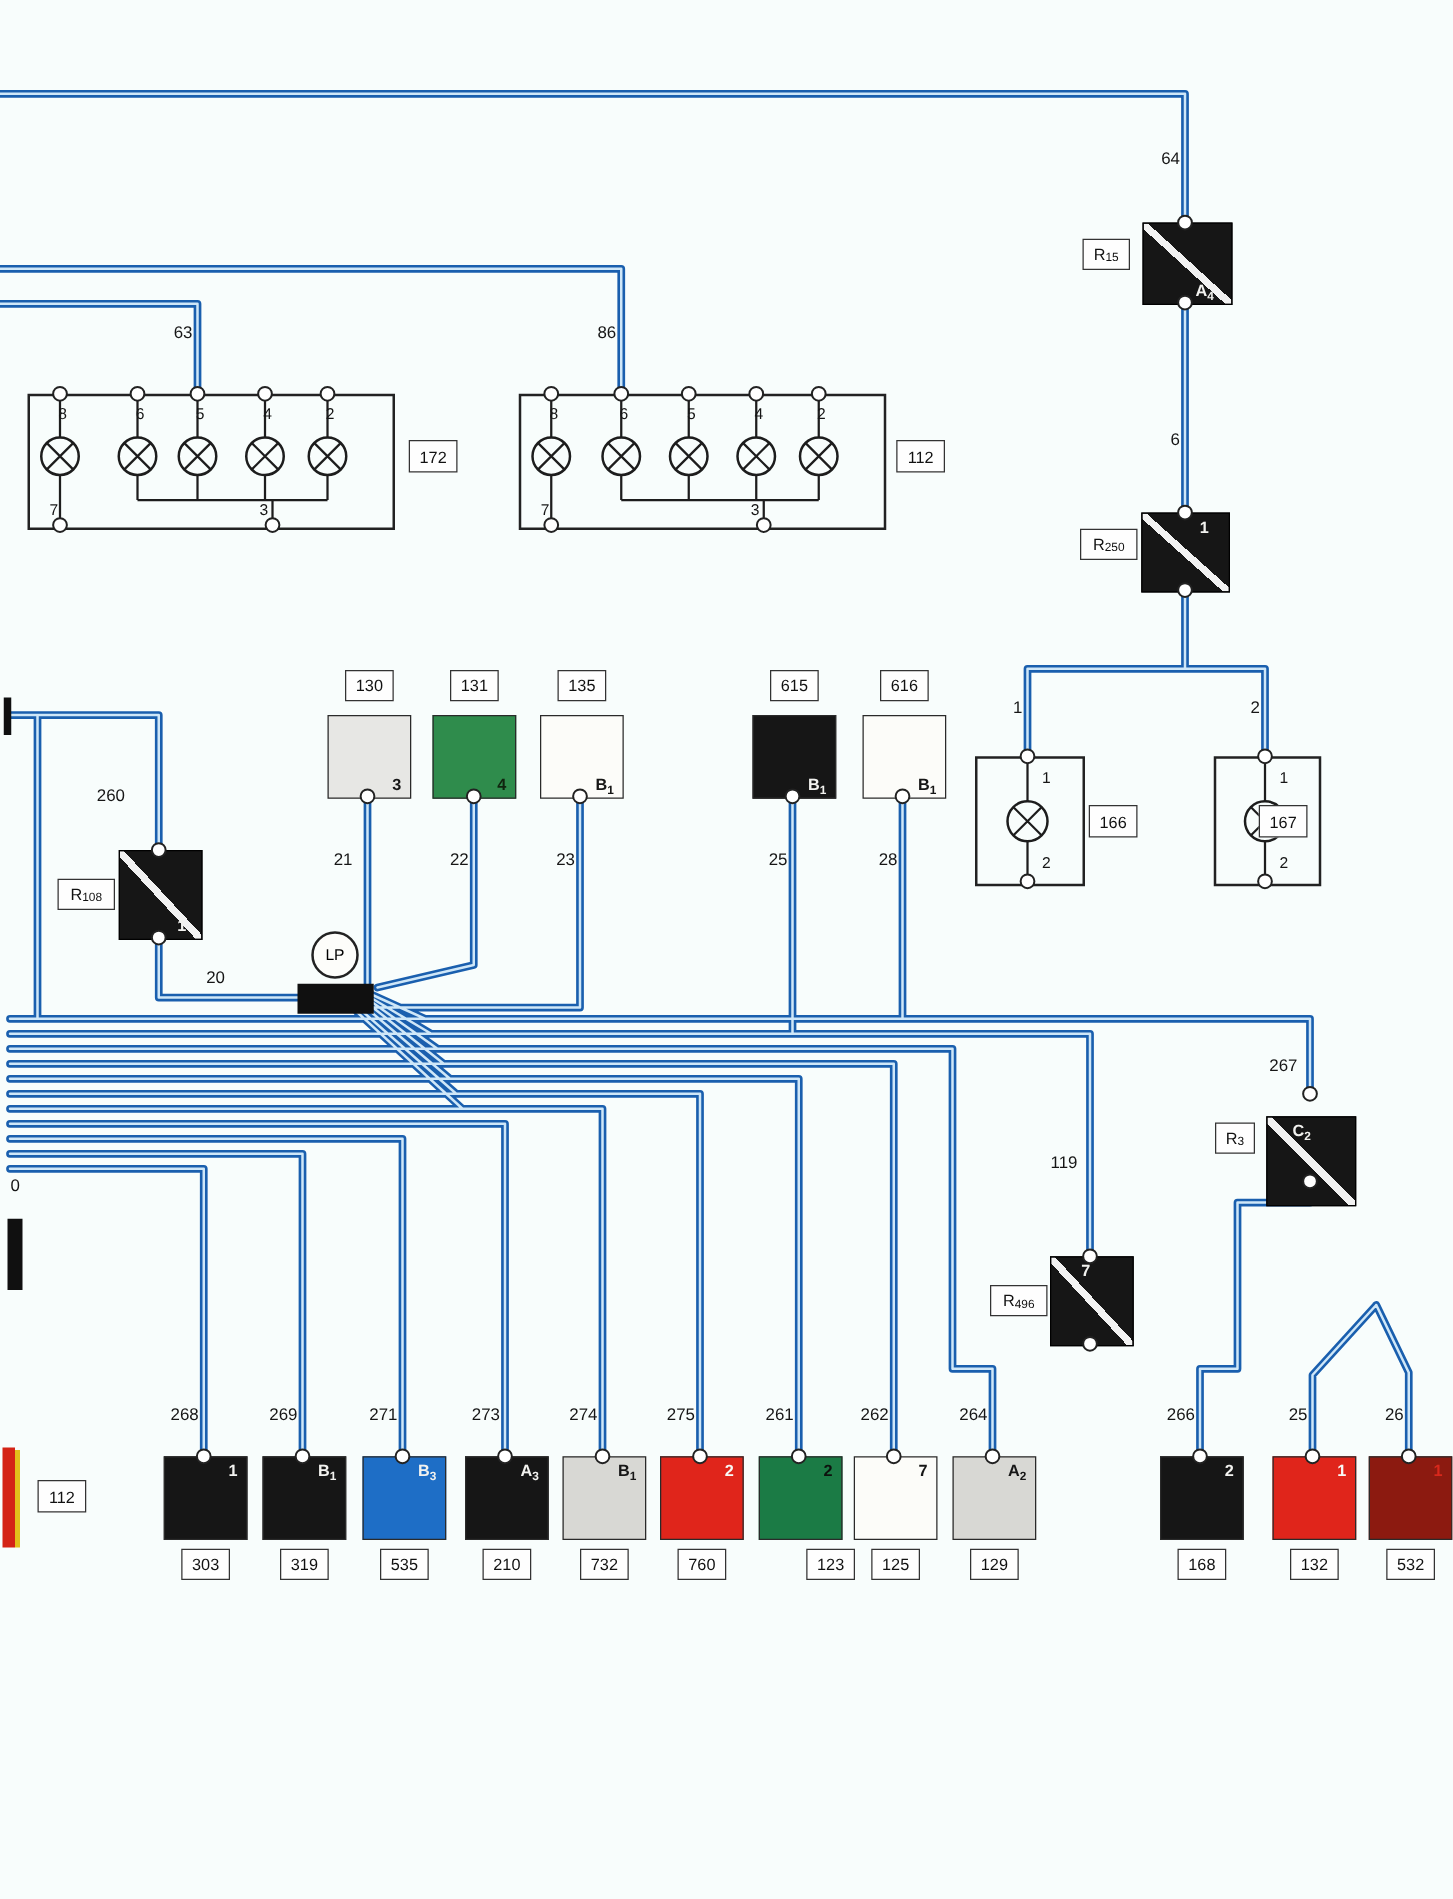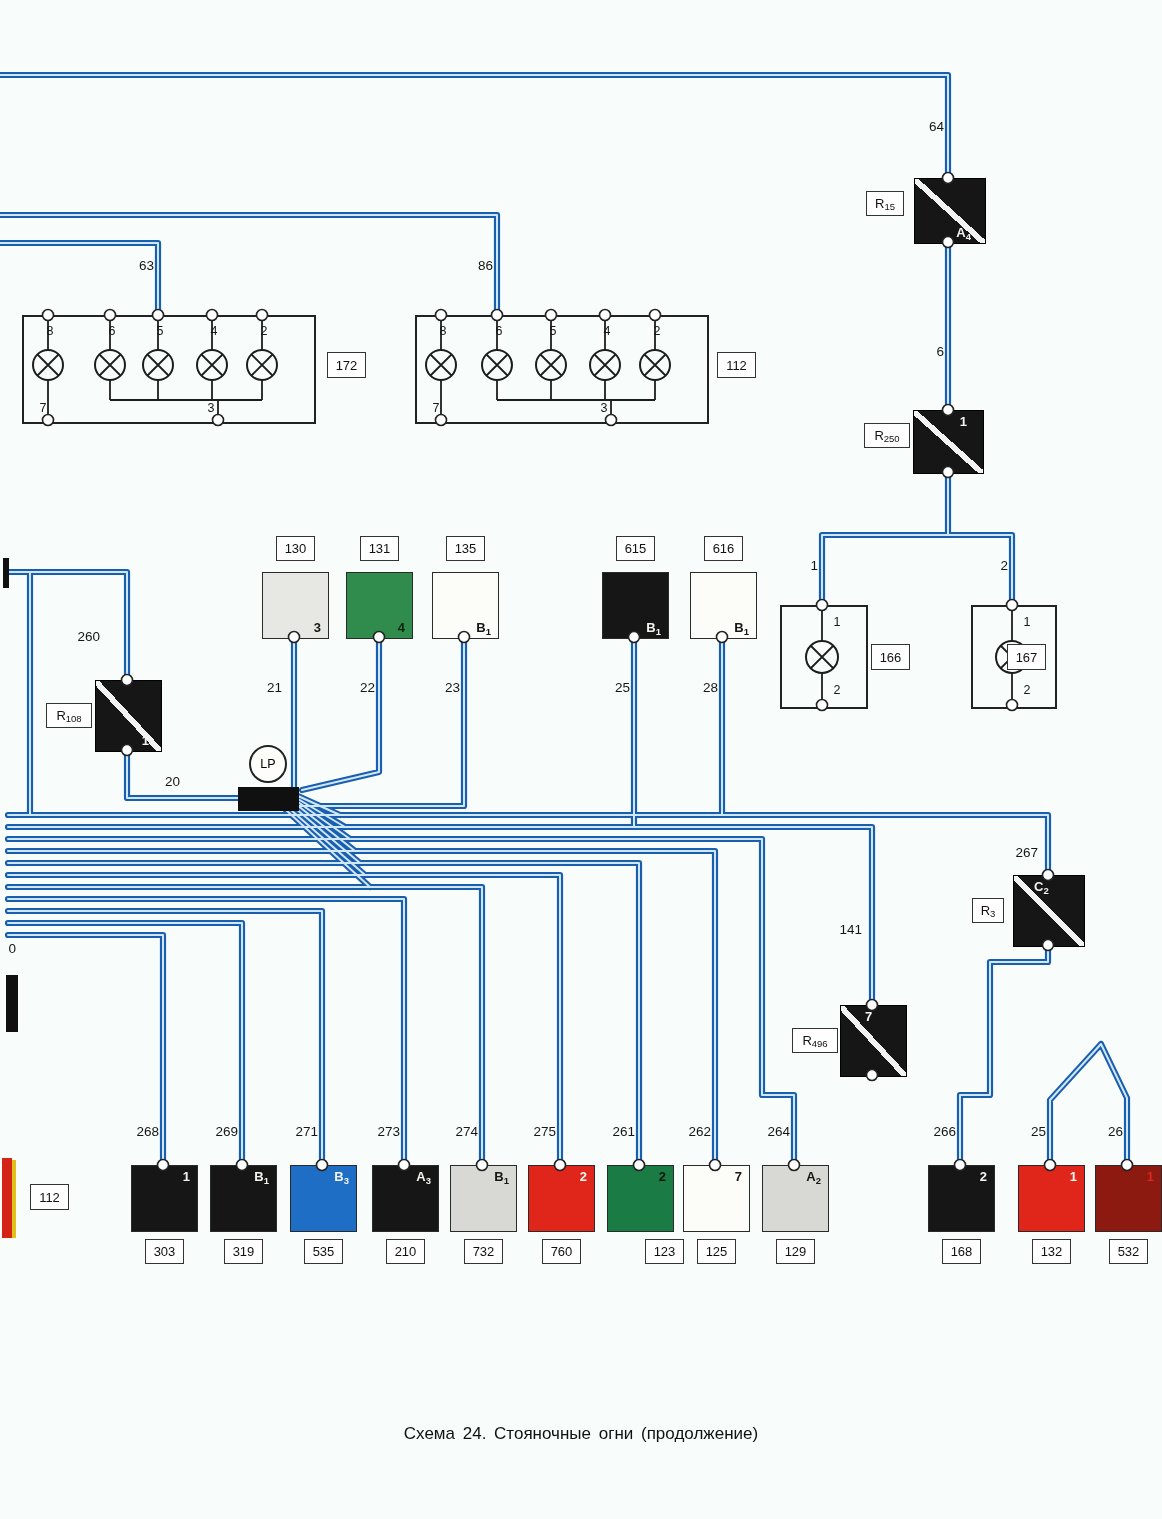--- a/index.html
+++ b/index.html
@@ -142,21 +142,21 @@
 
   <div class="relay" style="left: 914px; top: 178px; width: 70px; height: 64px; background-color: rgb(22, 22, 22);">
     <span class="mark" style="right:14px;bottom:3px"><span>A</span><span class="sub">4</span></span>
   </div>
   <div class="relay" style="left: 913px; top: 410px; width: 69px; height: 62px; background-color: rgb(22, 22, 22);">
     <span class="mark" style="right:16px;top:3px"><span>1</span><span class="sub"></span></span>
   </div>
   <div class="relay" style="left: 95px; top: 680px; width: 65px; height: 70px; background-color: rgb(22, 22, 22);">
     <span class="mark" style="right:12px;bottom:3px"><span>1</span><span class="sub"></span></span>
   </div>
-  <div class="relay" style="left: 1013px; top: 875px; width: 70px; height: 70px; background-color: rgb(22, 22, 22);">
+  <div class="relay" style="left: 1013px; top: 893px; width: 70px; height: 70px; background-color: rgb(22, 22, 22);">
     <span class="mark" style="left:20px;top:3px"><span>C</span><span class="sub">2</span></span>
   </div>
   <div class="relay" style="left: 840px; top: 1005px; width: 65px; height: 70px; background-color: rgb(22, 22, 22);">
     <span class="mark" style="left:24px;top:3px"><span>7</span><span class="sub"></span></span>
   </div>
 
   <div class="conn" style="left: 262px; top: 572px; background-color: rgb(231, 231, 228);">
     <span class="mark" style="right: 7px; bottom: 3px; color: rgb(22, 22, 22);"><span>3</span><span class="sub"></span></span>
   </div>
   <div class="conn" style="left: 346px; top: 572px; background-color: rgb(47, 140, 76);">
@@ -269,21 +269,21 @@
   <div class="wnum" style="left:788px;top:558px">1</div>
   <div class="wnum" style="left:978px;top:558px">2</div>
   <div class="wnum" style="left:70px;top:629px">260</div>
   <div class="wnum" style="left:150px;top:774px">20</div>
   <div class="wnum" style="left:252px;top:680px">21</div>
   <div class="wnum" style="left:345px;top:680px">22</div>
   <div class="wnum" style="left:430px;top:680px">23</div>
   <div class="wnum" style="left:600px;top:680px">25</div>
   <div class="wnum" style="left:688px;top:680px">28</div>
   <div class="wnum" style="left:1008px;top:845px">267</div>
-  <div class="wnum" style="left:832px;top:922px">141</div>
+  <div class="wnum" style="left:832px;top:922px">119</div>
   <div class="wnum" style="left:129px;top:1124px">268</div>
   <div class="wnum" style="left:208px;top:1124px">269</div>
   <div class="wnum" style="left:288px;top:1124px">271</div>
   <div class="wnum" style="left:370px;top:1124px">273</div>
   <div class="wnum" style="left:448px;top:1124px">274</div>
   <div class="wnum" style="left:526px;top:1124px">275</div>
   <div class="wnum" style="left:605px;top:1124px">261</div>
   <div class="wnum" style="left:681px;top:1124px">262</div>
   <div class="wnum" style="left:760px;top:1124px">264</div>
   <div class="wnum" style="left:926px;top:1124px">266</div>
@@ -332,14 +332,13 @@
     <circle class="tc" cx="482" cy="1165" r="5.5"></circle>
       <circle class="tc" cx="560" cy="1165" r="5.5"></circle>
     <circle class="tc" cx="639" cy="1165" r="5.5"></circle>
       <circle class="tc" cx="715" cy="1165" r="5.5"></circle>
     <circle class="tc" cx="794" cy="1165" r="5.5"></circle>
       <circle class="tc" cx="960" cy="1165" r="5.5"></circle>
     <circle class="tc" cx="1050" cy="1165" r="5.5"></circle>
       <circle class="tc" cx="1127" cy="1165" r="5.5"></circle>
   </svg>
 
-  <div class="caption" style="top:1424px">Схема 24. Стояночные огни (продолжение)</div>
 </div>
 
 </body></html>

